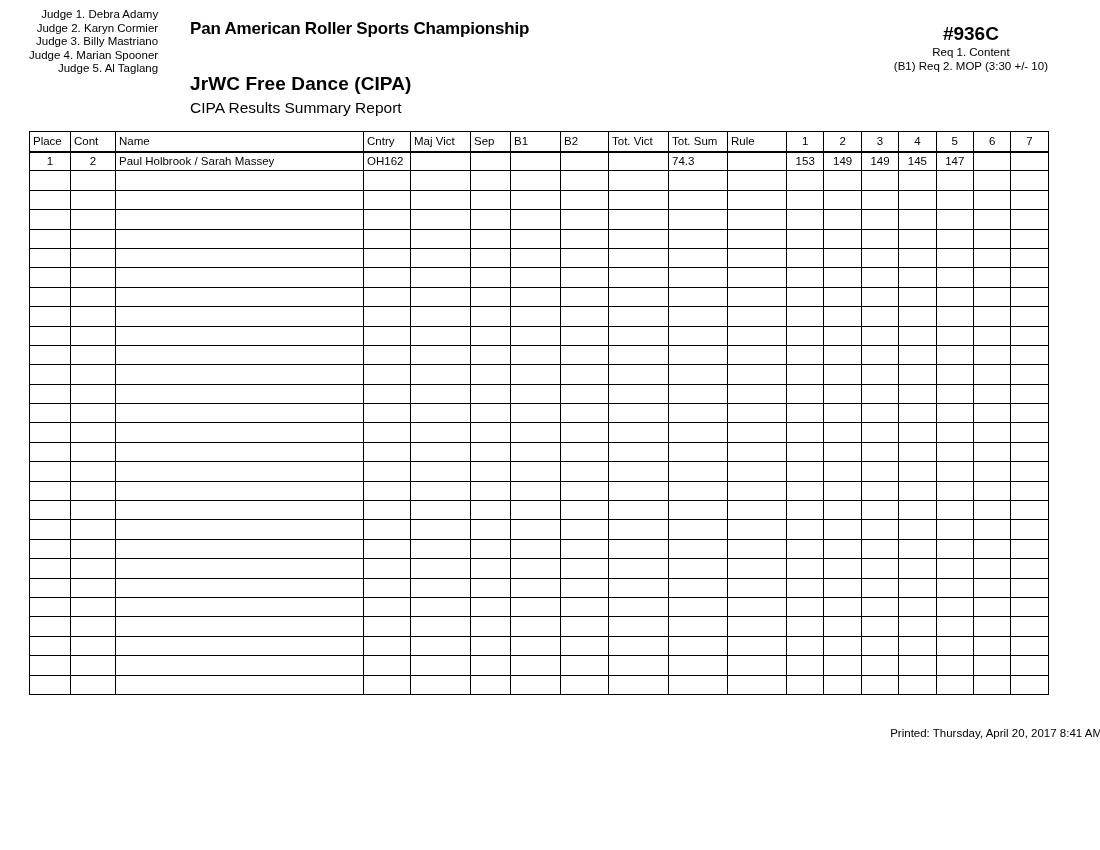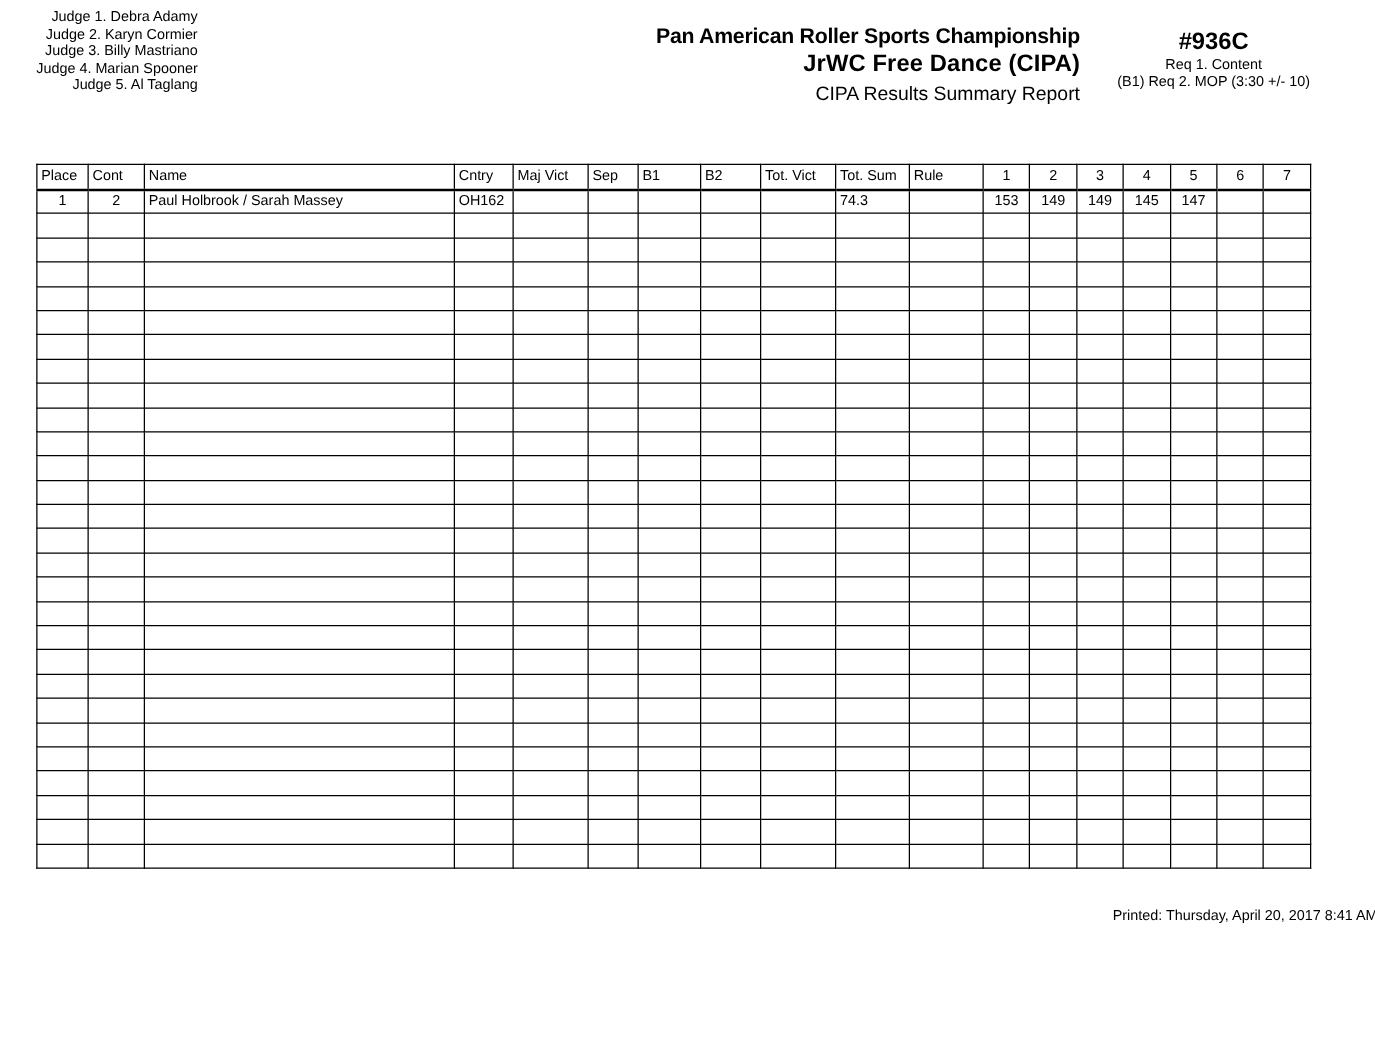--- a/index.html
+++ b/index.html
@@ -26,41 +26,42 @@
     white-space: nowrap;
     text-align: right;
   }
   .judge-line {
     display: block;
   }
 
   
   #title-block {
     position: absolute;
-    left: 204px;
+    left: 190px;
     top: 18px;
     width: 660px;
-    text-align: right;
+    text-align: left;
   }
   #event-title {
     font-size: 17px;
     font-weight: bold;
     line-height: 21px;
     letter-spacing: -0.2px;
   }
   #venue-line {
     font-size: 15px;
     line-height: 20px;
     letter-spacing: -0.1px;
   }
   #division-title {
     font-size: 19px;
     font-weight: bold;
     line-height: 26px;
     letter-spacing: 0.1px;
+    margin-top: 32px;
   }
   #report-subtitle {
     font-size: 15.5px;
     line-height: 22px;
   }
 
   
   #event-number-block {
     position: absolute;
     right: 52px;

